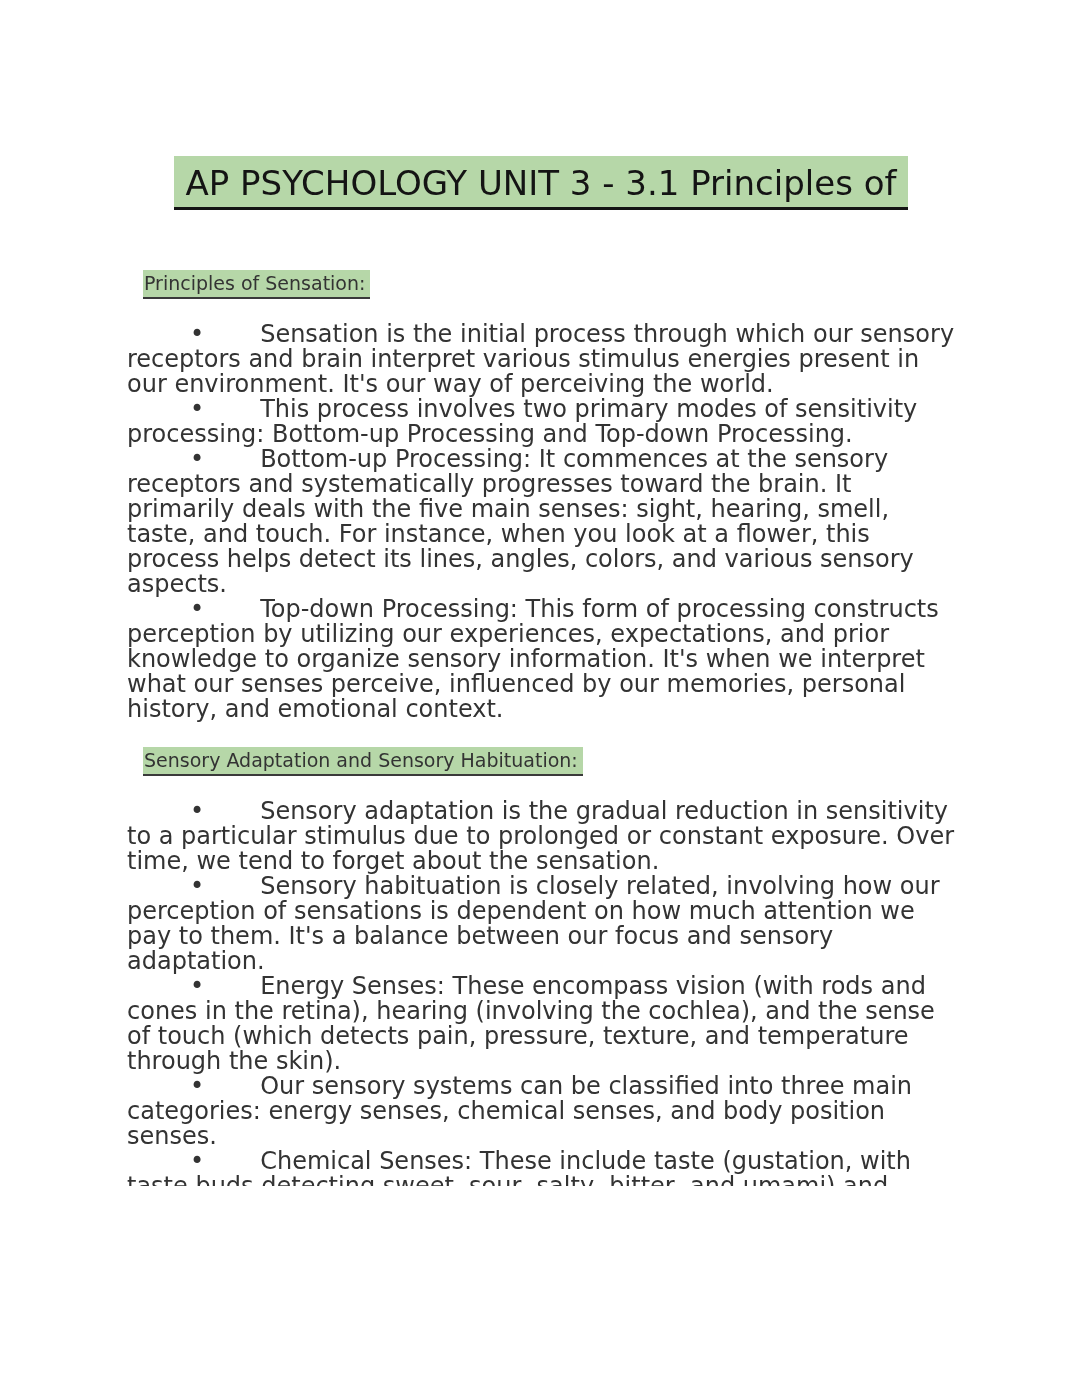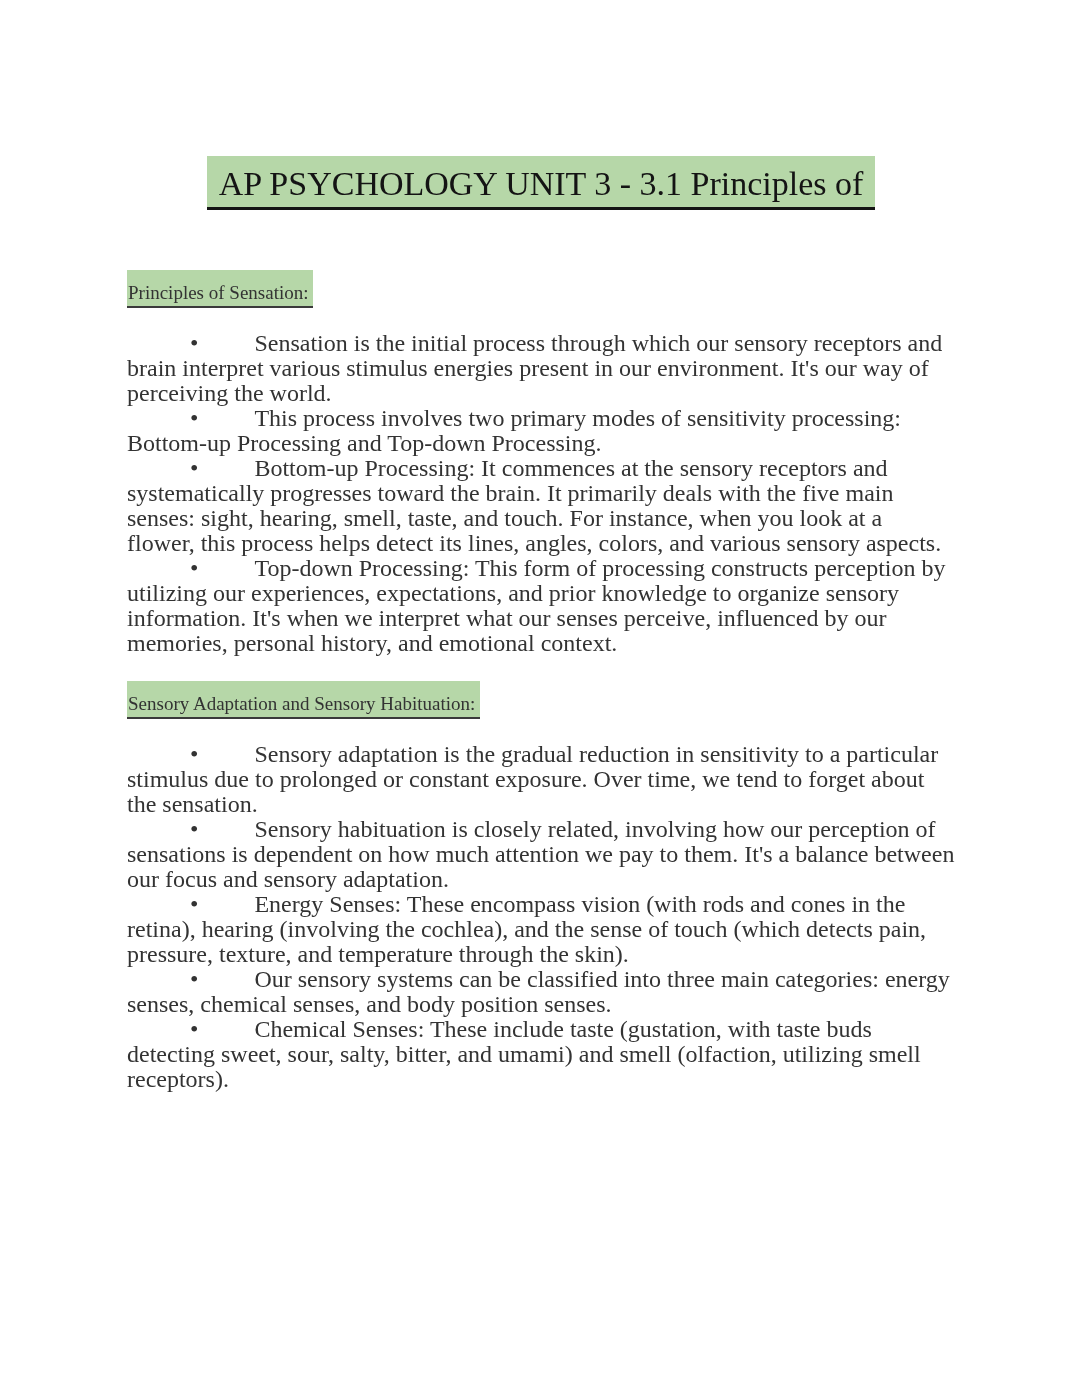--- a/index.html
+++ b/index.html
@@ -13,21 +13,20 @@
     height: 1397px;
     font-family: "DejaVu Sans", sans-serif;
     color: var(--text, #333333);
   }
   .page {
     width: 1080px;
     height: 1186px;
     padding: 156px 125px 40px 127px;
     overflow: hidden;
     background: var(--background, #ffffff);
-    font-family: Liberation Serif, serif;
   }
   
   .doc-title {
     margin: 0 0 60px 0;
     text-align: center;
     font-size: 34px;
     font-weight: normal;
     line-height: 1.1;
     color: #141414;
   }
@@ -42,22 +41,23 @@
   .section-heading {
     margin: 25px 0 23px 0;
     font-size: 19px;
     font-weight: normal;
     line-height: 25px;
     color: var(--text, #333333);
   }
   .hl-heading {
     display: inline-block;
     background: var(--highlight, #b6d7a8);
-    padding: 10px 5px 1px 1px;
+    padding: 1px 5px 1px 1px;
     border-bottom: 2px solid #3a3a3a;
+    margin-left: 16px;
   }
   
   .bullet {
     margin: 0;
     font-size: 24px;
     line-height: 25px;
     color: var(--text, #333333);
   }
   .dot { margin-left: 63px; }
   .tab { display: inline-block; width: 56px; }

